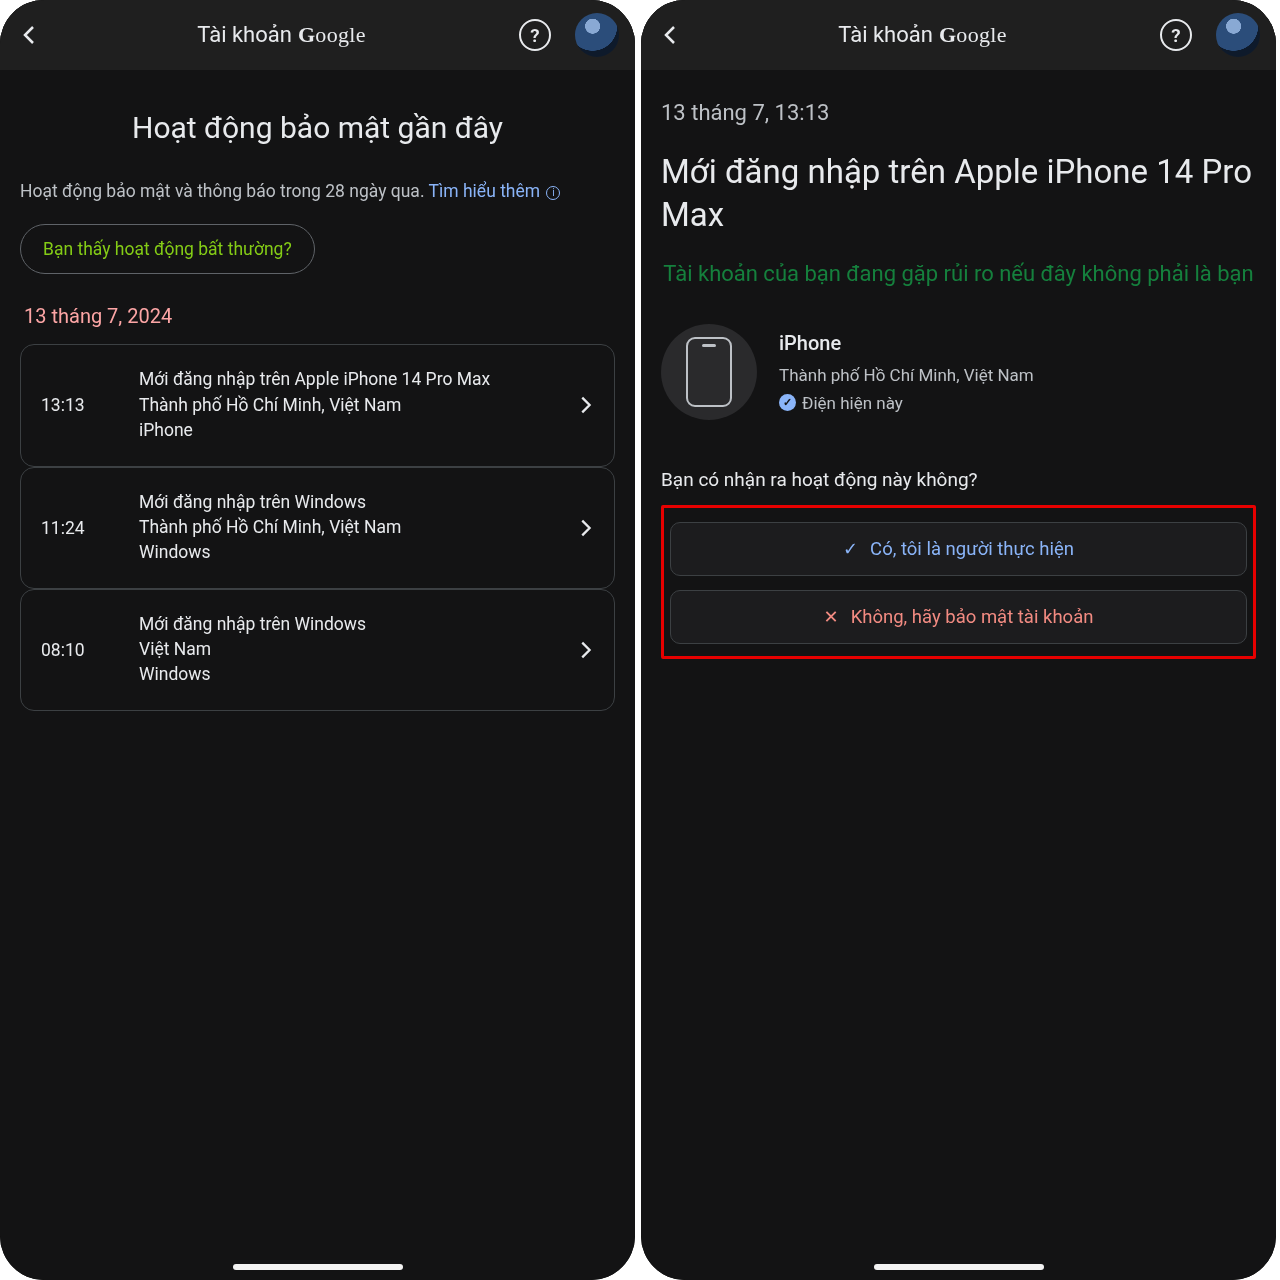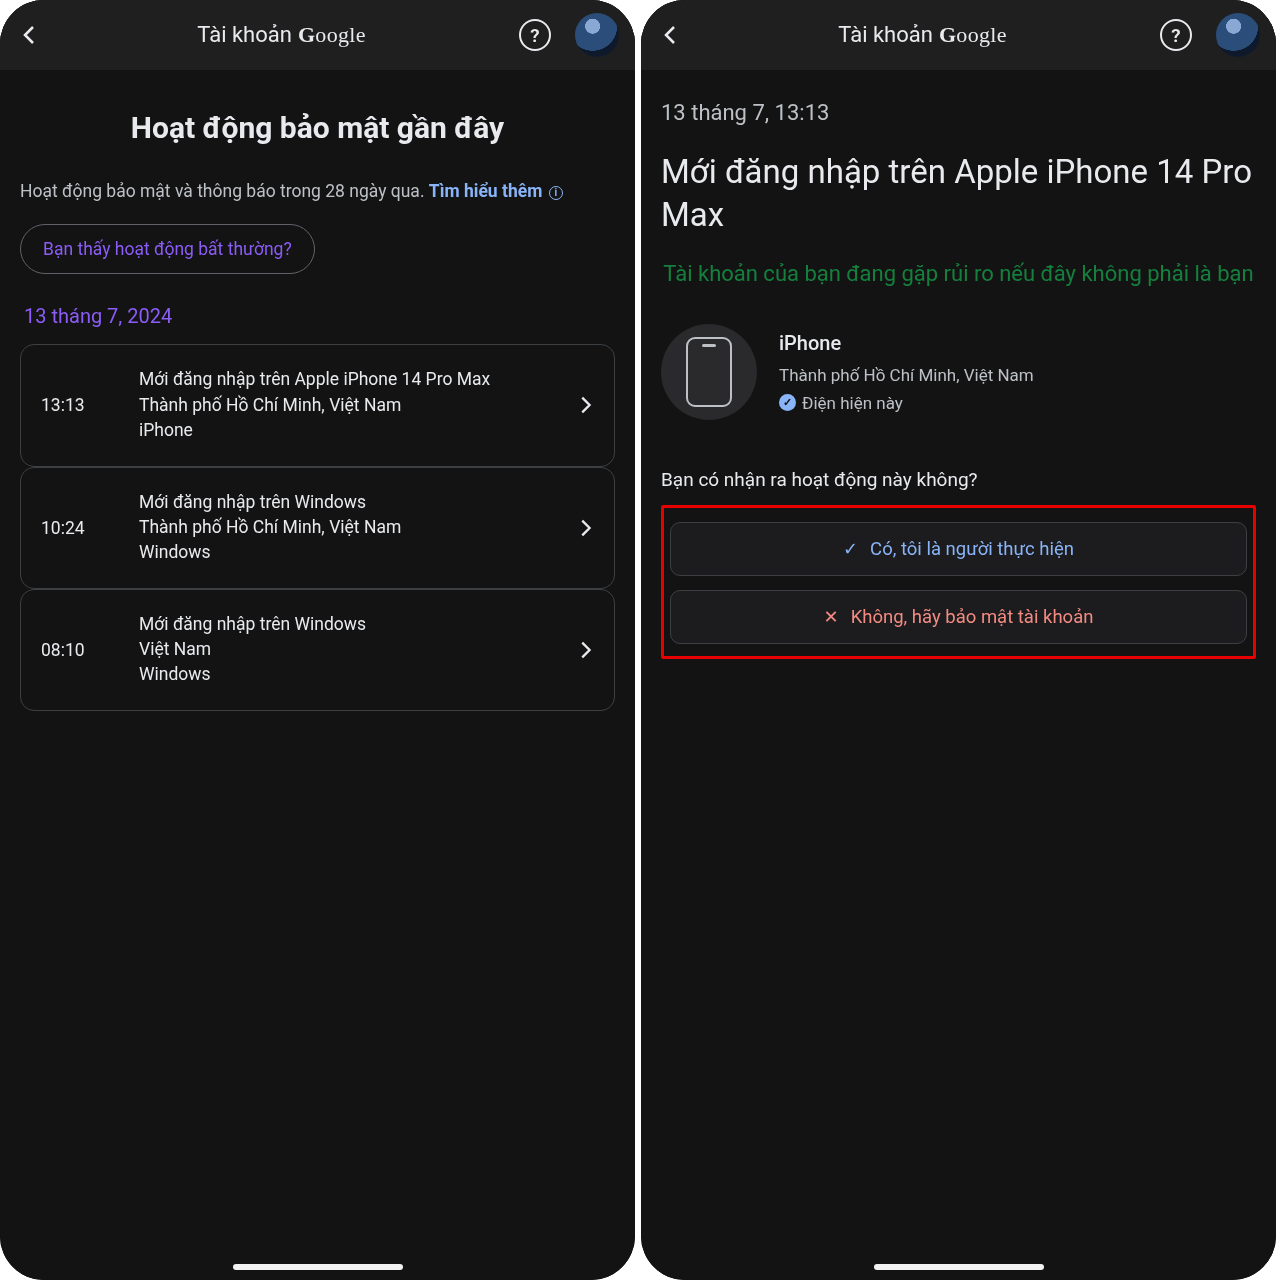--- a/index.html
+++ b/index.html
@@ -10,27 +10,27 @@
   .hdr { height:70px; background:#1f1f1f; display:flex; align-items:center; padding:0 16px; gap:14px; }
   .back { width:28px; height:28px; display:flex; align-items:center; justify-content:center; }
   .back svg { width:24px; height:24px; stroke:#e8eaed; stroke-width:2.5; fill:none; }
   .title-wrap { flex:1; display:flex; align-items:baseline; justify-content:center; gap:6px; font-size:22px; color:#e8eaed; }
   .glogo { font-weight:500; letter-spacing:.3px;font-family:Liberation Serif, serif; }
   .glogo b { font-weight:600; }
   .help { width:32px; height:32px; border:2.2px solid #e8eaed; border-radius:50%; display:flex; align-items:center; justify-content:center; font-size:19px; font-weight:600; }
   .avatar { width:44px; height:44px; border-radius:50%; background:radial-gradient(circle at 40% 30%, #89a9d4 0 18%, #2b4d7a 19% 60%, #0e1a2b 61% 100%); margin-left:10px; }
   .content { flex:1; padding:22px 20px 0 20px; overflow:hidden; }
 
-  h1.page-title { font-size:30px; font-weight:700; text-align:center; color:#e8eaed; margin:18px 0 34px; }
+  h1.page-title { font-size:30px; font-weight:400; text-align:center; color:#e8eaed; margin:18px 0 34px; }
   .intro { font-size:17.5px; line-height:1.45; color:#bdc1c6; }
-  .intro .link { color:#8ab4f8;font-weight:bold; }
+  .intro .link { color:#8ab4f8; }
   .intro .info-ic { display:inline-block; width:14px; height:14px; border:1.6px solid #8ab4f8; border-radius:50%; font-size:10px; line-height:12px; text-align:center; color:#8ab4f8; vertical-align:1px; margin-left:2px;}
-  .pill { display:inline-block; margin-top:20px; padding:14px 22px; border:1px solid #5f6368; border-radius:999px; color:#8b5cf6; font-size:17.5px; }
+  .pill { display:inline-block; margin-top:20px; padding:14px 22px; border:1px solid #5f6368; border-radius:999px; color:#84cc16; font-size:17.5px; }
 
-  .date-hdr { font-size:20px; color:#8b5cf6; margin:30px 0 16px 4px; font-weight:400;}
+  .date-hdr { font-size:20px; color:#fca5a5; margin:30px 0 16px 4px; font-weight:400;}
   .card { border:1px solid #3c4043; border-radius:14px; padding:22px 18px 22px 20px; display:flex; align-items:center; gap:26px; }
   .card .time { width:72px; font-size:17.5px; color:#e8eaed; }
   .card .body { flex:1; font-size:17.5px; line-height:1.45; color:#e8eaed; }
   .chev { width:22px; height:22px; }
   .chev svg { width:22px; height:22px; stroke:#e8eaed; stroke-width:2.5; fill:none; }
 
   
   .ts { font-size:22px; color:#bdc1c6; margin-top:8px; }
   h1.detail-title { font-size:33px; font-weight:400; line-height:1.3; margin:26px 0 22px; color:#e8eaed; }
   .warn { font-size:22px; color:#15803d; line-height:1.4;text-align:center; }
@@ -90,21 +90,21 @@
             <div>Thành phố Hồ Chí Minh, Việt Nam</div>
             <div>iPhone</div>
           </div>
           <div class="chev"><svg viewBox="0 0 24 24">
                 <polyline points="9 4 17 12 9 20"></polyline>
               </svg></div>
         </div>
 
         
         <div class="card">
-          <div class="time">10:24</div>
+          <div class="time">11:24</div>
           <div class="body">
             <div>Mới đăng nhập trên Windows</div>
             <div>Thành phố Hồ Chí Minh, Việt Nam</div>
             <div>Windows</div>
           </div>
           <div class="chev"><svg viewBox="0 0 24 24">
                 <polyline points="9 4 17 12 9 20"></polyline>
               </svg></div>
         </div>
 

